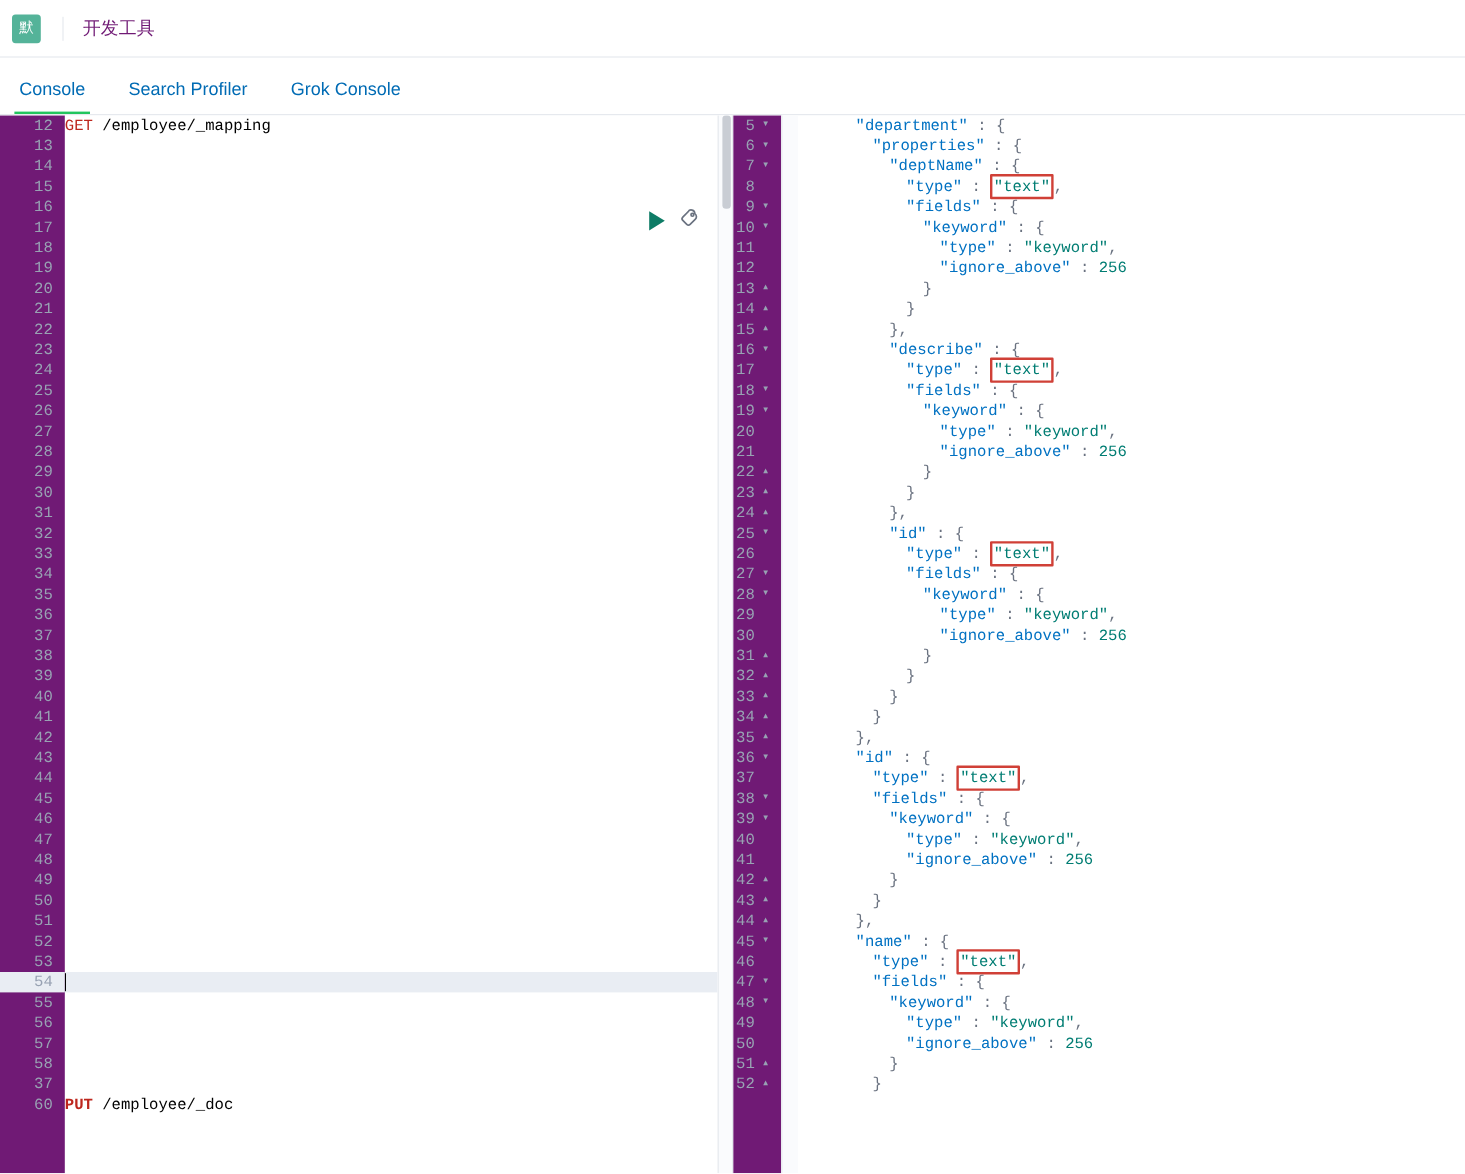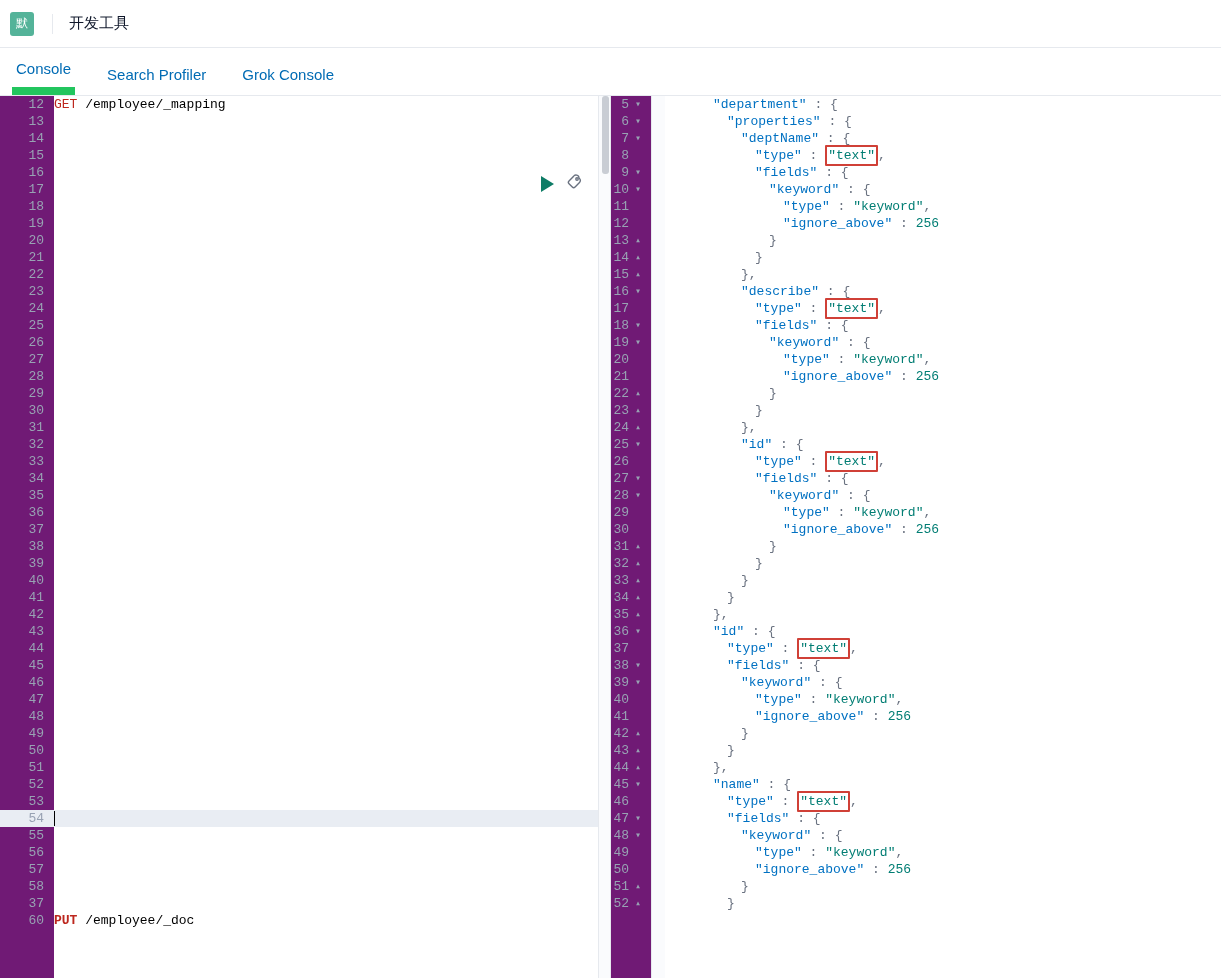--- a/index.html
+++ b/index.html
@@ -1,26 +1,26 @@
 <!DOCTYPE html>
 <html><head>
 <meta charset="utf-8">
 <style>
   * { box-sizing: border-box; margin: 0; padding: 0; }
   body { font-family: -apple-system, BlinkMacSystemFont, "Segoe UI", Helvetica, Arial, sans-serif; font-size: 14px; color: #343741; background: #fff; overflow: hidden; }
   .root { width: 1221px; height: 978px; display: flex; flex-direction: column; }
   .titlebar { height: 48px; display: flex; align-items: center; border-bottom: 1px solid #e6e9ee; padding: 0 10px; }
   .logo { width: 24px; height: 24px; background: #54b399; border-radius: 3px; color: #fff; font-size: 12px; display: flex; align-items: center; justify-content: center; margin-right: 18px; }
   .title-sep { height: 20px; width: 1px; background: #e6e9ee; margin-right: 16px; }
-  .titlebar .wtitle { font-size: 15px; color: #0f172a; }
+  .titlebar .wtitle { font-size: 15px; color: #701a75; }
   .menubar { height: 36px; display: flex; align-items: center; padding: 0 10px; gap: 18px; border-bottom: 1px solid #e6e9ee; font-size: 14px; }
   .menubar .mitem { color: #006bb4; cursor: pointer; }
   .tabbar { height: 48px; display: flex; align-items: flex-end; padding: 0 12px; gap: 28px; border-bottom: 1px solid #e6e9ee; font-size: 15px; }
   .tabbar .tab { padding: 0 4px 10px 4px; color: #006bb4; cursor: pointer; border-bottom: 2px solid transparent; }
-  .tabbar .tab.active { border-bottom: 8px solid #22c55e; }
+  .tabbar .tab.active { border-bottom: 2px solid #22c55e; }
   .panes { flex: 1; display: flex; overflow: hidden; }
   .pane { flex: 1; display: flex; overflow: hidden; position: relative; }
   .pane.left { border-right: 1px solid #e6e9ee; }
   .gutter { width: 54px; background: #701a75; flex-shrink: 0; font-family: 'SFMono-Regular', Consolas, 'Liberation Mono', Menlo, monospace; font-size: 13px; color: #98a2b3; }
   .gutter-row { height: 17px; line-height: 17px; text-align: right; padding-right: 10px; display: flex; align-items: center; justify-content: flex-end; position: relative; }
   .fold { font-size: 10px; margin-left: 4px; width: 8px; color: #98a2b3; }
   .code { flex: 1; font-family: 'SFMono-Regular', Consolas, 'Liberation Mono', Menlo, monospace; font-size: 13px; line-height: 17px; white-space: pre; overflow: hidden; position: relative; }
   .code-row { height: 17px; display: flex; align-items: center; }
   .method-get { color: #bd271e; font-weight: 500; }
   .method-put { color: #bd271e; font-weight: 700; }

